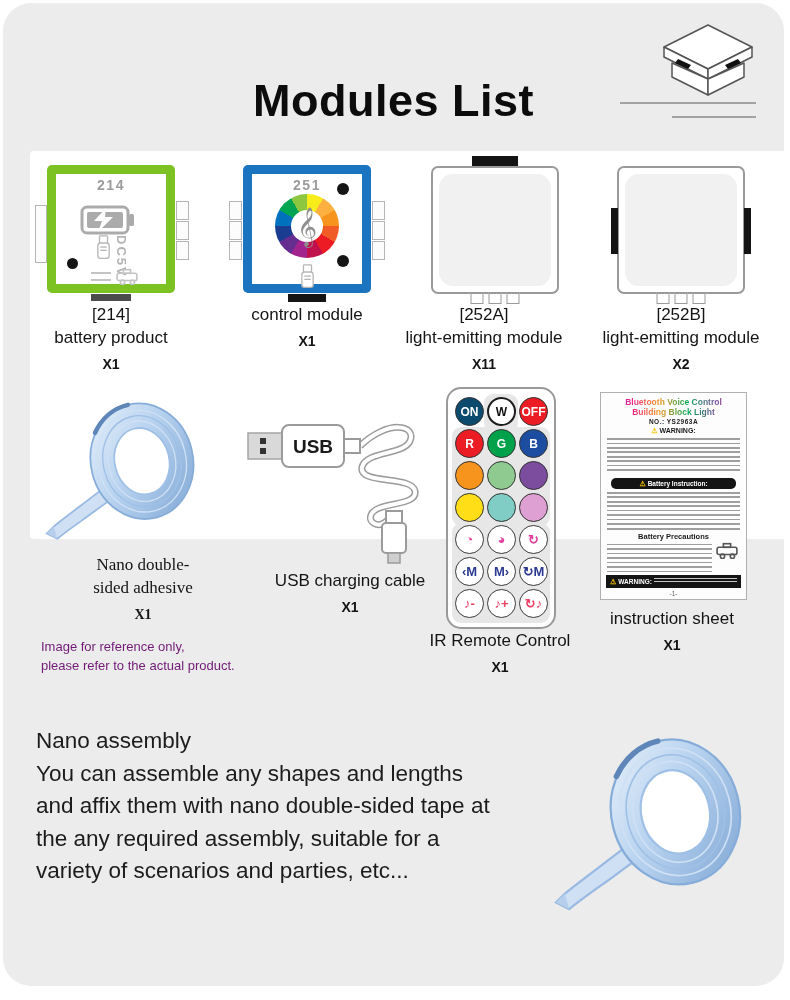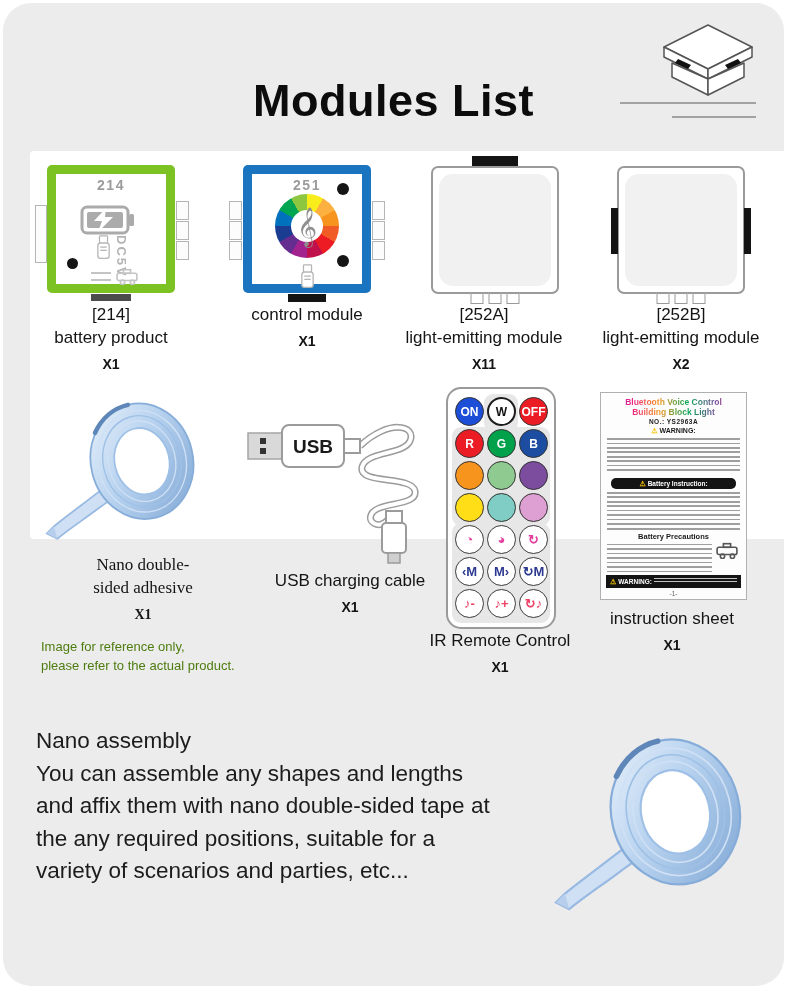--- a/index.html
+++ b/index.html
@@ -68,21 +68,21 @@
   .cap3{left:354px;top:152px;}
   .cap4{left:551px;top:152px;}
   .cap5{left:13px;top:402px;font-family:Liberation Serif, serif;}
   .cap6{left:190px;top:418px;width:260px;}
   .cap7{left:370px;top:478px;}
   .cap8{left:547px;top:456px;width:190px;}
 
   
   .tape1{position:absolute;left:8px;top:236px;}
   .usbcable{position:absolute;left:212px;top:252px;}
-  .footnote{position:absolute;left:11px;top:486px;font-size:13px;line-height:19px;color:#4d7c0f;}
+  .footnote{position:absolute;left:11px;top:486px;font-size:13px;line-height:19px;color:#701a75;}
 
   
   .remote{position:absolute;left:416px;top:236px;width:110px;height:242px;background:#fff;
     border:2px solid #9a9a9a;border-radius:15px;box-sizing:border-box;}
   .rpad{position:absolute;background:#e7e7e7;border-radius:9px;z-index:0;}
   .rpad1{left:4px;top:38px;width:98px;height:99px;}
   .rpadw{left:36px;top:5px;width:34px;height:38px;}
   .rpad2{left:4px;top:134px;width:98px;height:100px;}
   .rgrid{position:absolute;left:7px;top:8px;display:grid;grid-template-columns:repeat(3,30px);grid-auto-rows:32px;column-gap:2px;z-index:1;}
   .rbtn{width:29px;height:29px;border-radius:50%;border:1px solid #333;box-sizing:border-box;
@@ -289,21 +289,21 @@
       <rect x="144" y="108" width="16" height="12" fill="#ffffff" stroke="#9b9b9b" stroke-width="2"></rect>
       <rect x="140" y="120" width="24" height="30" rx="4" fill="#ffffff" stroke="#9b9b9b" stroke-width="2"></rect>
       <rect x="146" y="150" width="12" height="10" fill="#cfcfcf" stroke="#9b9b9b" stroke-width="1.5"></rect>
     </svg>
 
     <div class="remote">
       <div class="rpad rpadw"></div>
       <div class="rpad rpad1"></div>
       <div class="rpad rpad2"></div>
       <div class="rgrid">
-        <div class="rbtn" style="background: #1d4ed8; color: rgb(255, 255, 255);">ON</div>
+        <div class="rbtn" style="background: #0c4a6e; color: rgb(255, 255, 255);">ON</div>
         <div class="rbtn rbw" style="background: rgb(255, 255, 255); color: rgb(17, 17, 17);">W</div>
         <div class="rbtn" style="background: rgb(236, 28, 36); color: rgb(255, 255, 255);">OFF</div>
         <div class="rbtn" style="background: rgb(236, 28, 36); color: rgb(255, 255, 255);">R</div>
         <div class="rbtn" style="background: rgb(0, 161, 75); color: rgb(255, 255, 255);">G</div>
         <div class="rbtn" style="background: rgb(29, 77, 160); color: rgb(255, 255, 255);">B</div>
         <div class="rbtn" style="background: rgb(247, 148, 29);"></div>
         <div class="rbtn" style="background: rgb(143, 203, 144);"></div>
         <div class="rbtn" style="background: rgb(124, 77, 159);"></div>
         <div class="rbtn" style="background: rgb(255, 222, 23);"></div>
         <div class="rbtn" style="background: rgb(127, 205, 196);"></div>
@@ -370,20 +370,20 @@
     <div class="footnote">
       <div>Image for reference only,</div>
       <div>please refer to the actual product.</div>
     </div>
   </div>
 
   <div class="easy">
     <p>Nano assembly</p>
     <p>You can assemble any shapes and lengths</p>
     <p>and affix them with nano double-sided tape at</p>
-    <p>the any required positions, suitable for a</p>
+    <p>the any required assembly, suitable for a</p>
     <p>variety of scenarios and parties, etc...</p>
   </div>
   <svg class="tape2" width="232" height="199" viewBox="0 0 210 180">
       <use href="#tape"></use>
     </svg>
 
 </div>
 
 </body></html>

